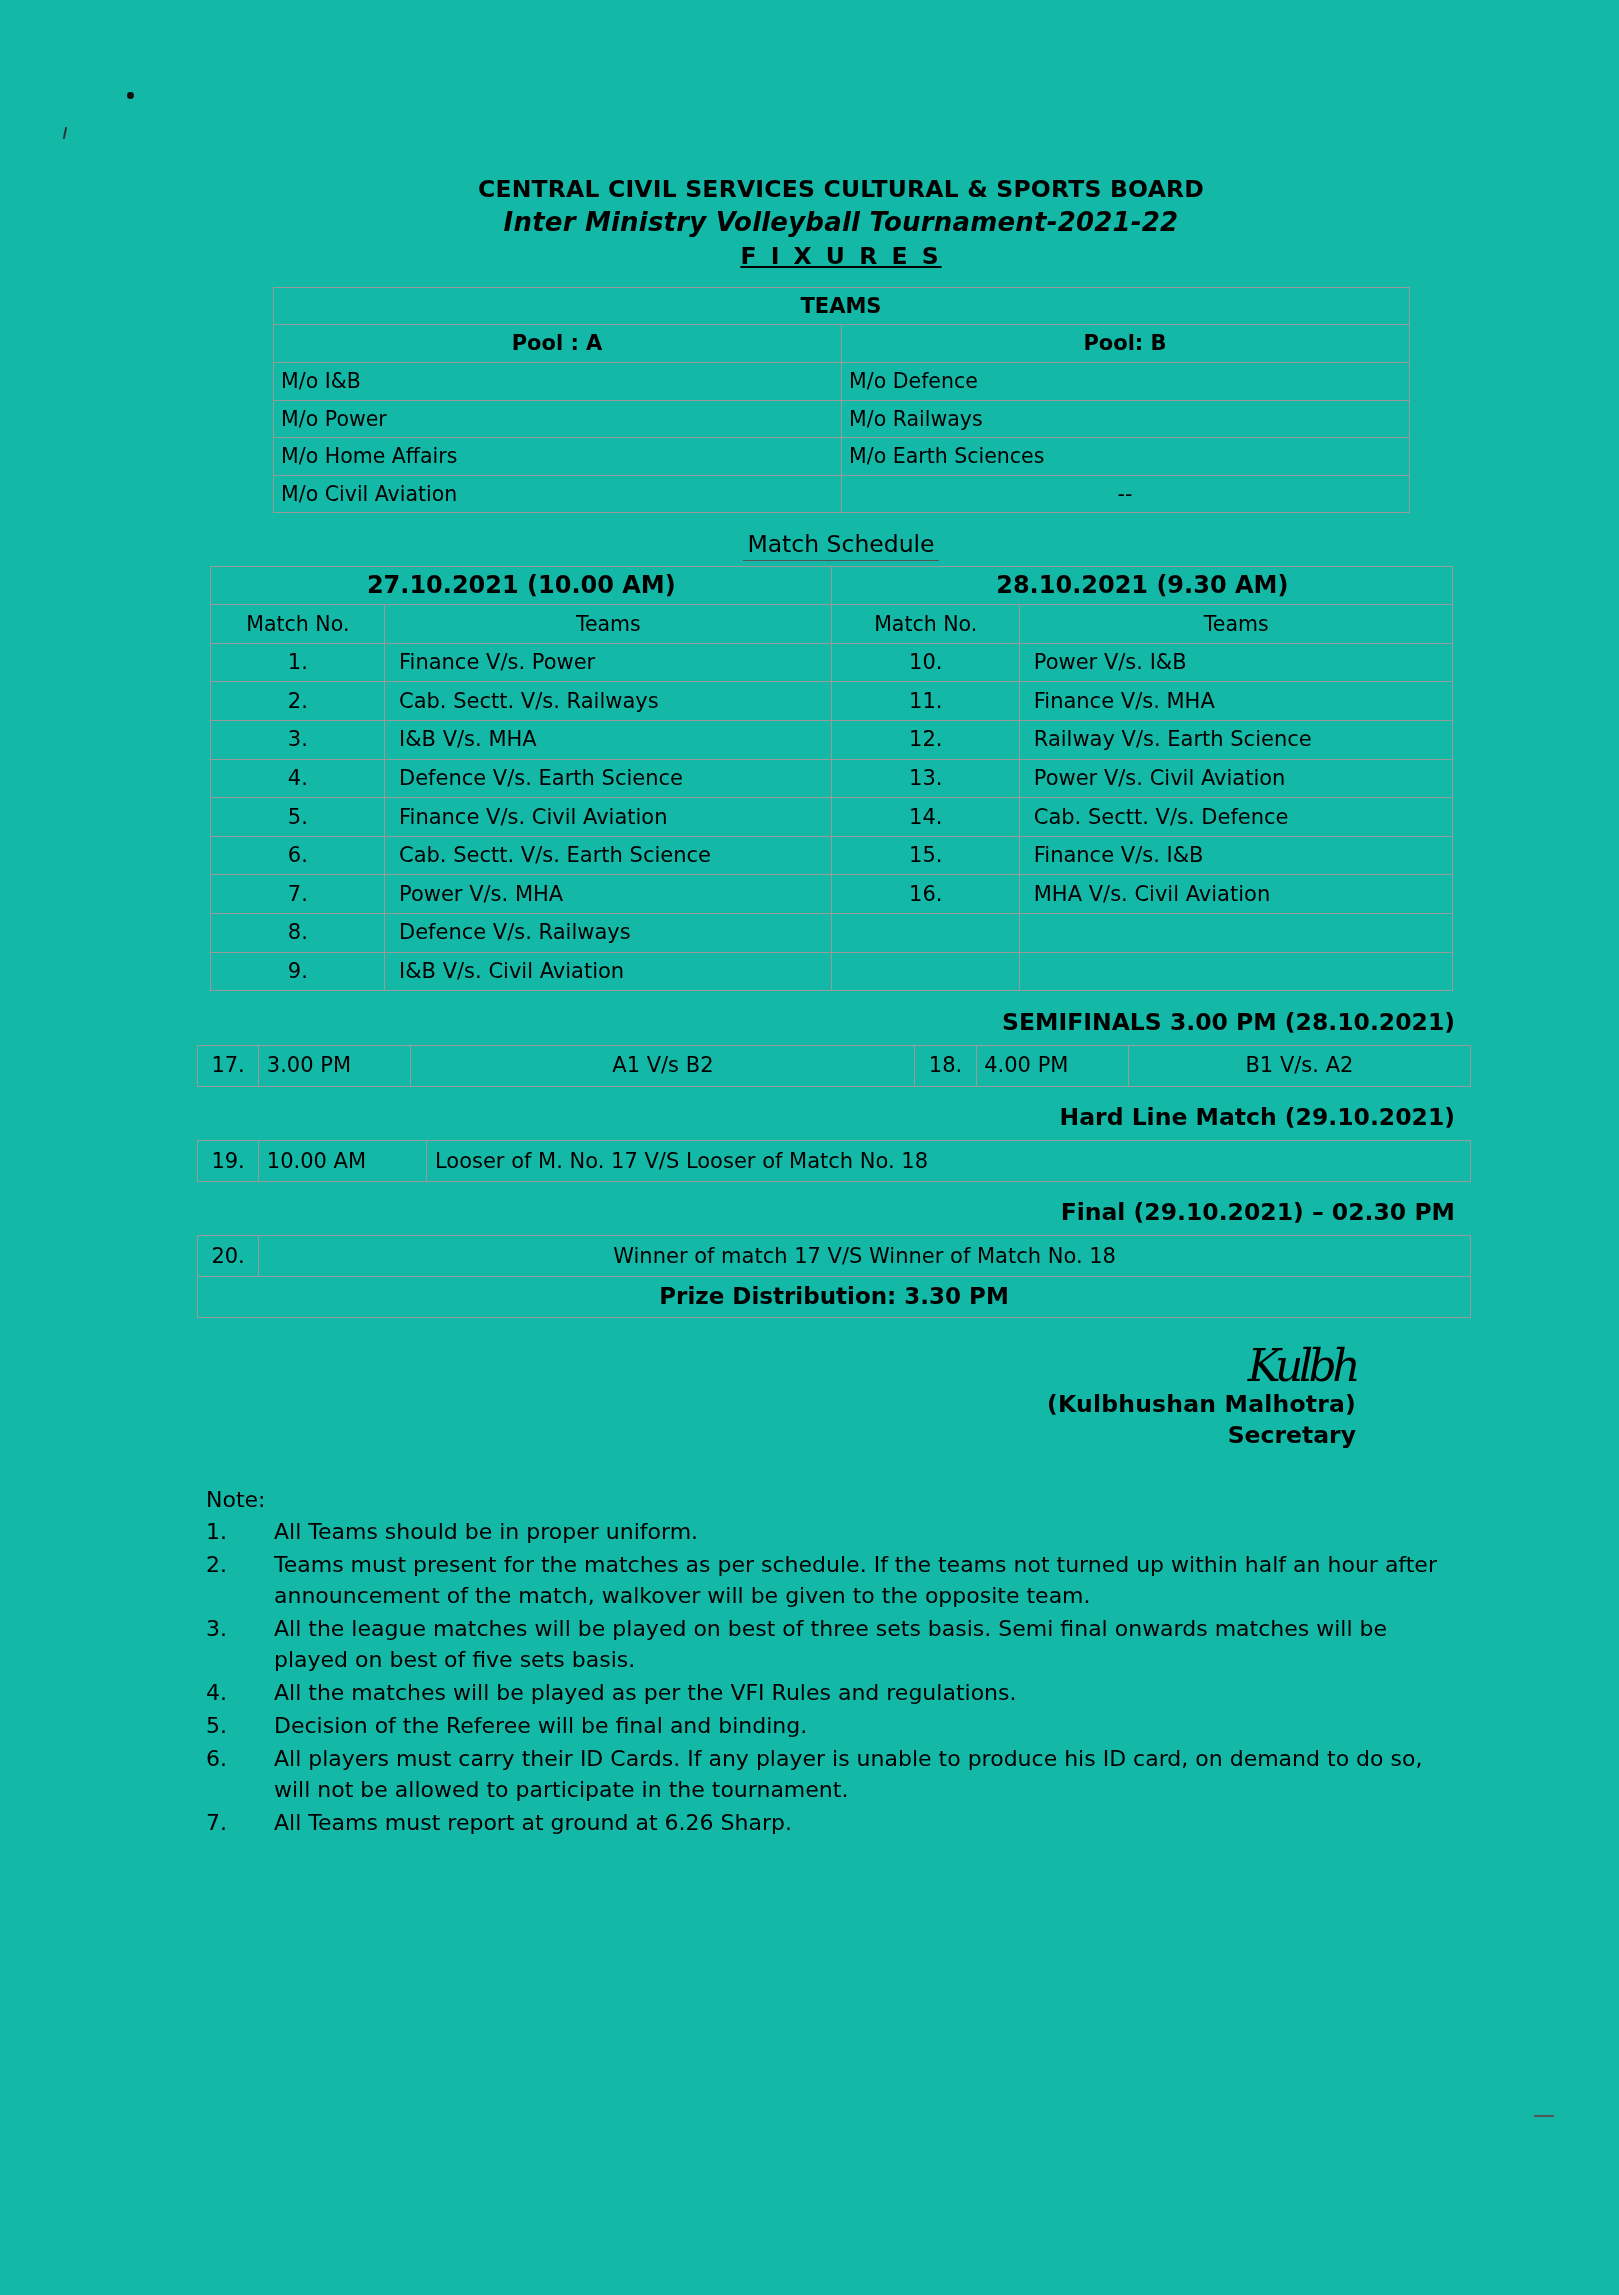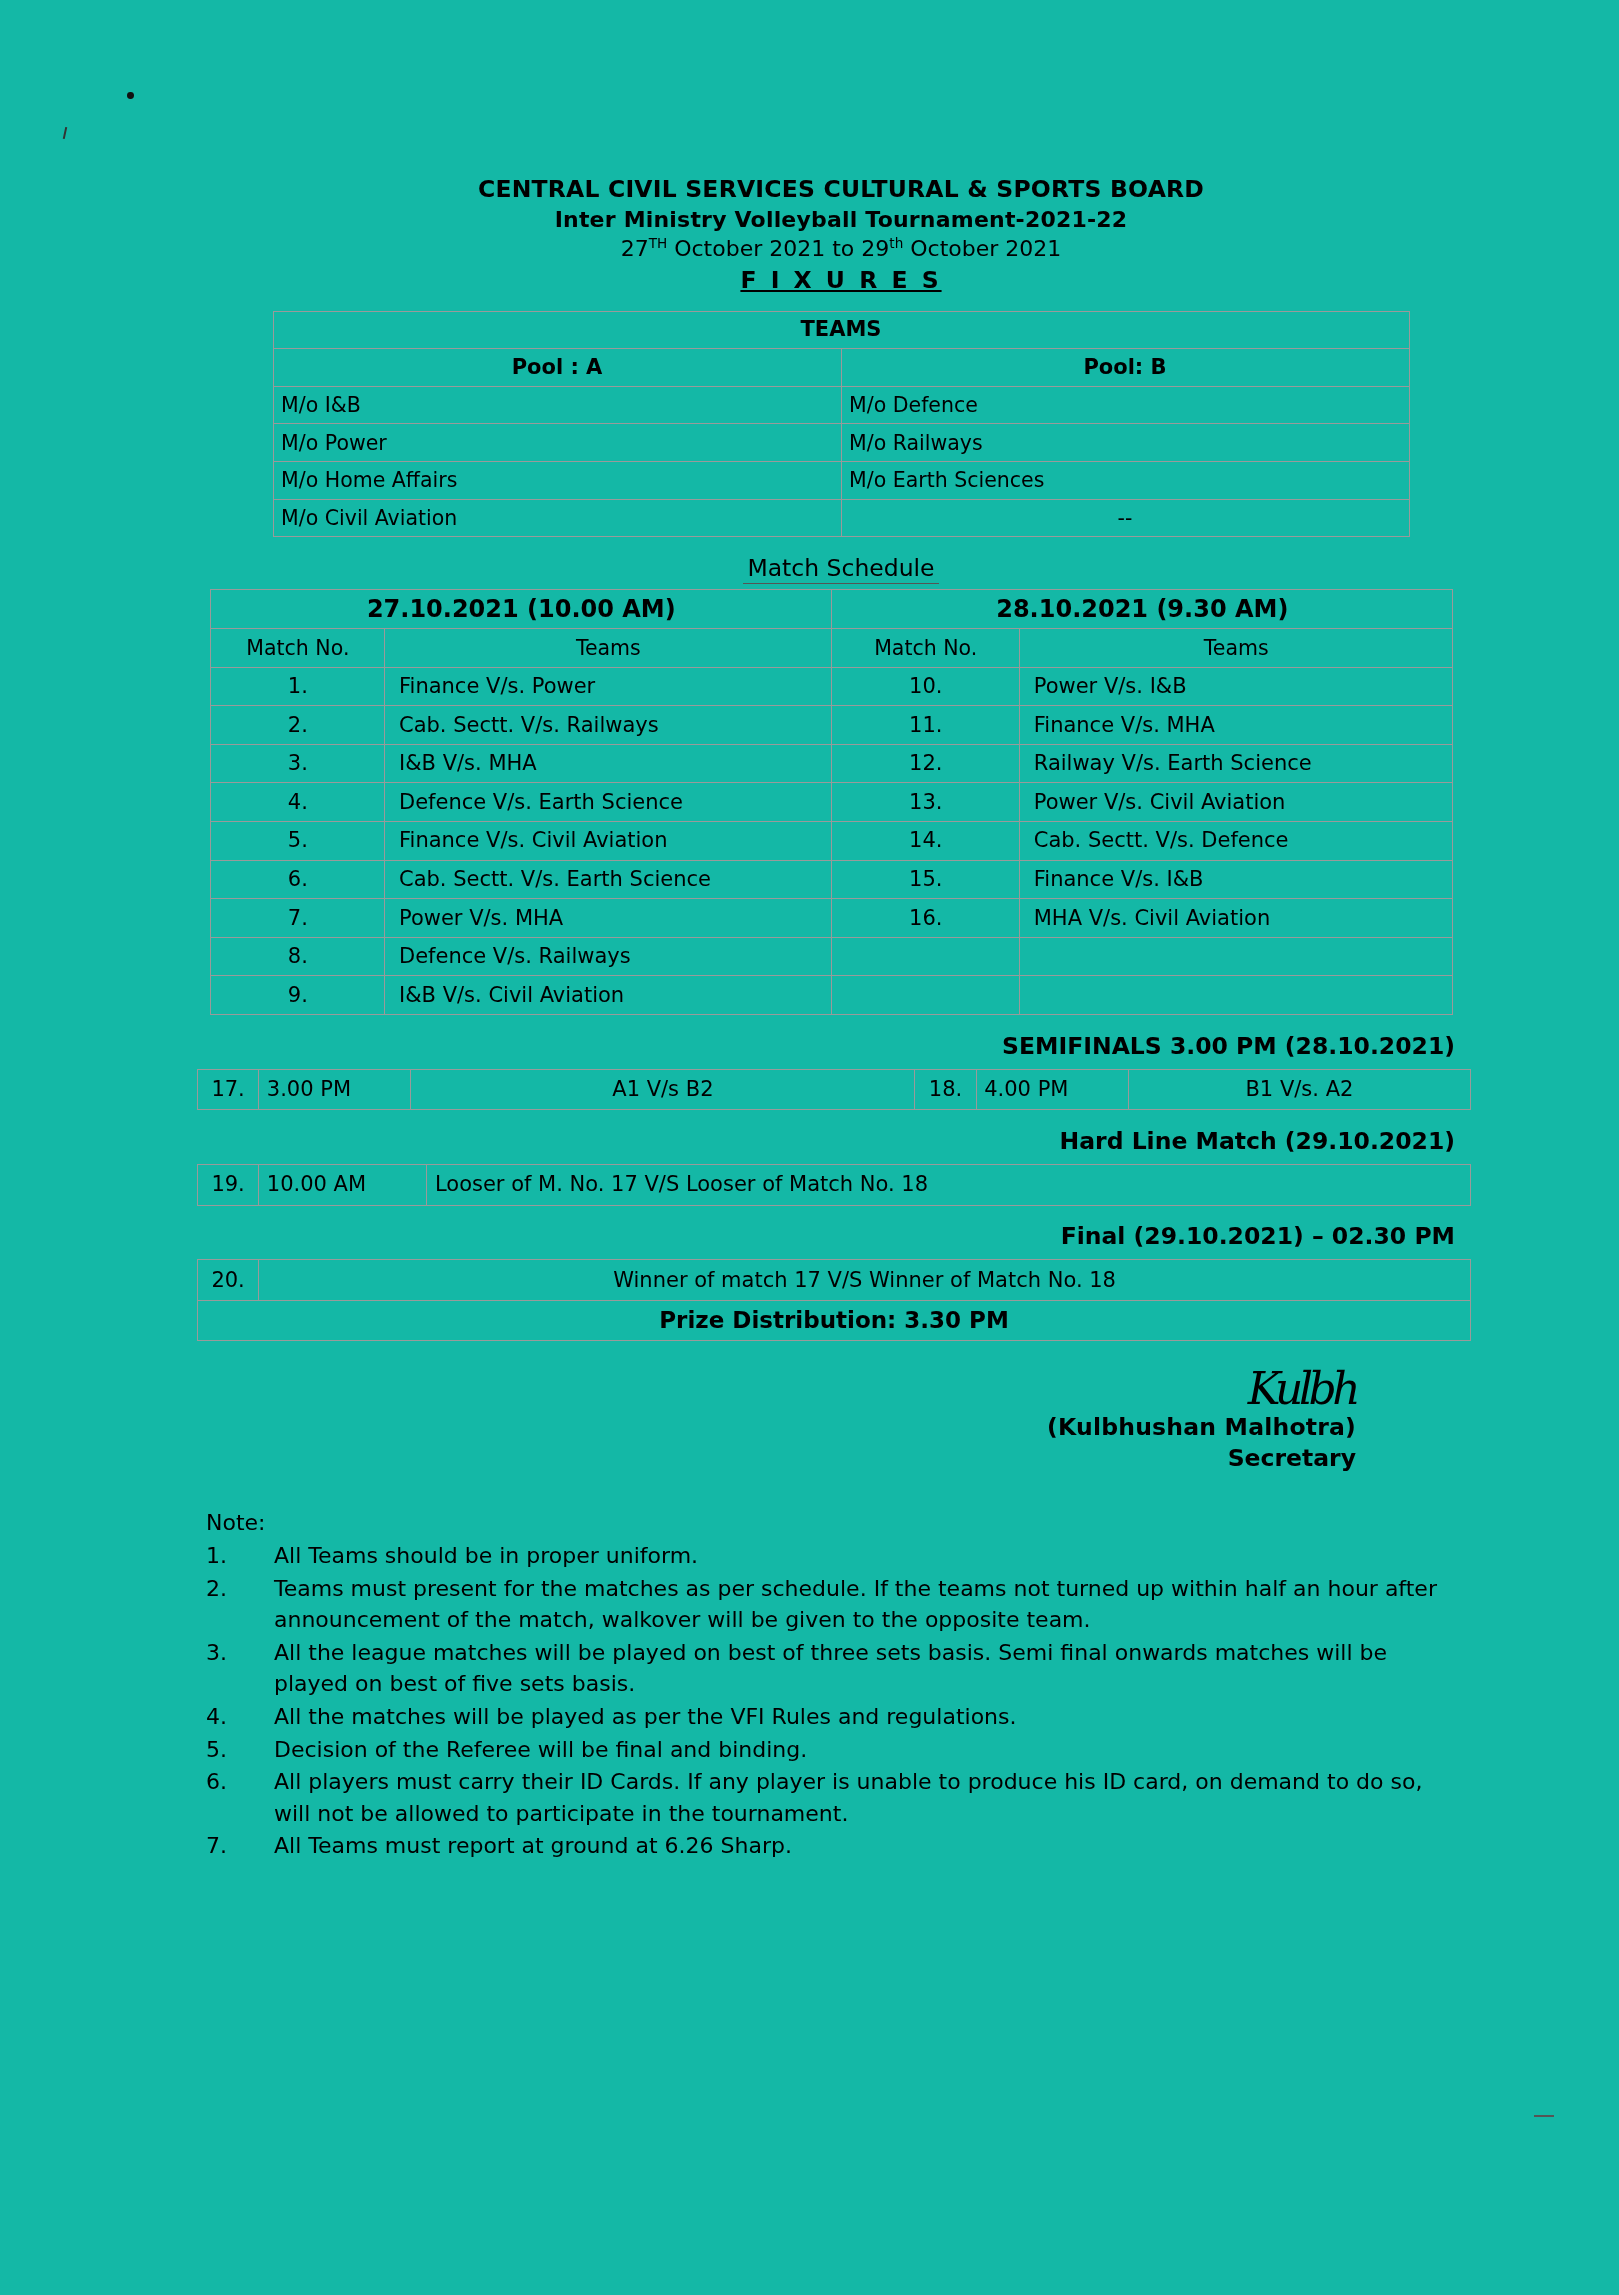--- a/index.html
+++ b/index.html
@@ -33,22 +33,23 @@
     text-align: center;
     line-height: 1.32;
   }
   .hdr .l1 {
     font-weight: bold;
     font-size: 23.5px;
     letter-spacing: 0.2px;
   }
   .hdr .l2 {
     font-weight: bold;
-    font-size: 22px;
+    font-size: 26px;
     letter-spacing: 0.2px;
+    font-style: italic;
   }
   .hdr .l3 {
     font-size: 22px;
   }
   .hdr .l3 sup { font-size: 13.6px; }
   .hdr .l4 {
     font-weight: bold;
     font-size: 23.5px;
     letter-spacing: 3px;
     text-decoration: underline;
@@ -202,21 +203,20 @@
 
   <div class="mark1"></div>
   <div class="mark2"></div>
   <div class="mark3"></div>
 
   <div class="content">
 
     <div class="hdr">
       <div class="l1">CENTRAL CIVIL SERVICES CULTURAL &amp; SPORTS BOARD</div>
       <div class="l2">Inter Ministry Volleyball Tournament-2021-22</div>
-      <div class="l3"><span>27</span><sup>TH</sup><span> October 2021 to 29</span><sup>th</sup><span> October 2021</span></div>
       <div class="l4">F I X U R E S</div>
     </div>
 
     <div class="teams-wrap">
       <table>
         <tbody>
             <tr class="teams-head">
           <td colspan="2">TEAMS</td>
         </tr>
         <tr class="pool-head">

